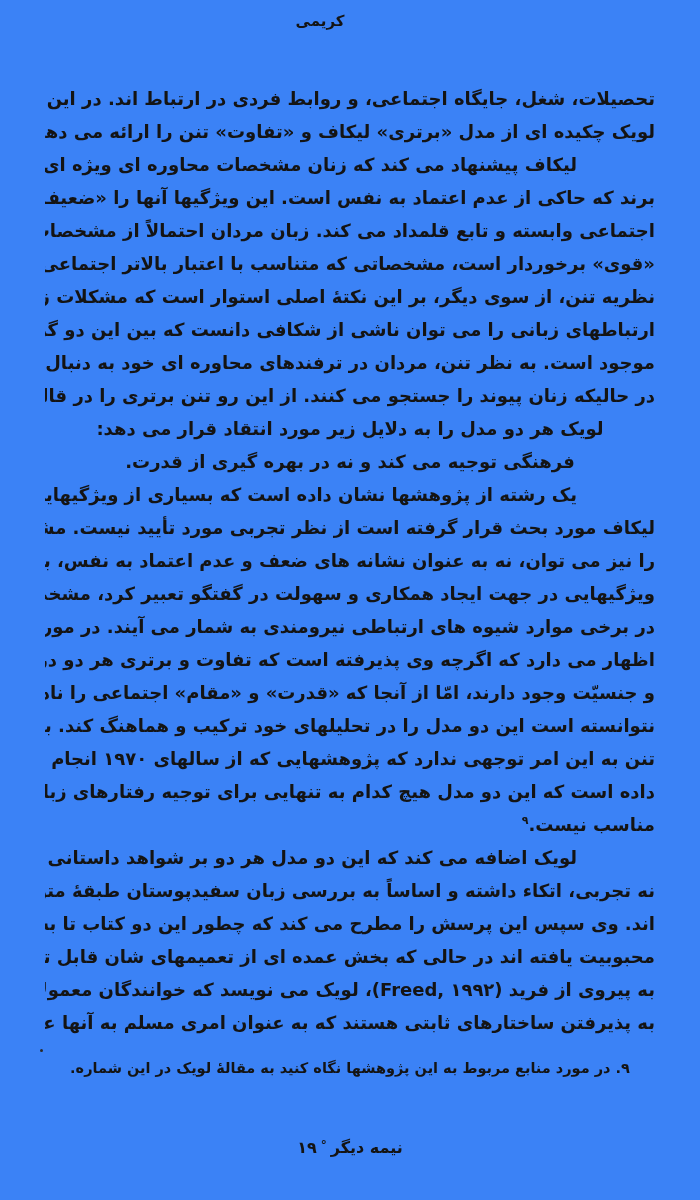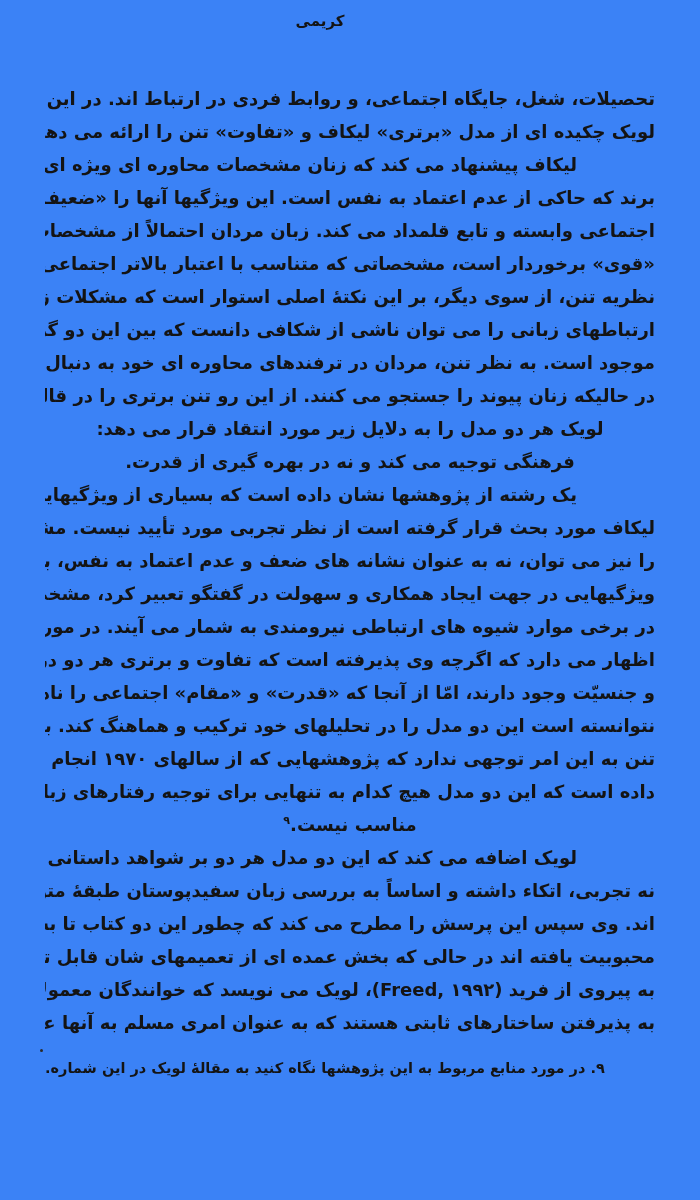--- a/index.html
+++ b/index.html
@@ -39,33 +39,33 @@
     font-size: 18px;
     font-weight: 700;
     white-space: nowrap;
     overflow: hidden;
   }
   .line.justify {
     text-align: justify;
     text-align-last: justify;
   }
   .line.center { text-align: center; }
-  .line.right  { text-align: center; }
+  .line.right  { text-align: right; }
   .line.indent { padding-right: 78px; }
   .line sup {
     font-size: 11px;
     line-height: 0;
   }
   .footnote {
     position: absolute;
     top: 1060px;
     right: 45px;
     left: 45px;
     direction: rtl;
-    text-align: left;
+    text-align: center;
     font-size: 14.5px;
     font-weight: 700;
   }
   .page-footer {
     position: absolute;
     top: 1138px;
     left: 0;
     right: 0;
     text-align: center;
     direction: rtl;
@@ -120,16 +120,19 @@
       <div class="line justify indent">لویک اضافه می کند که این دو مدل هر دو بر شواهد داستانی Anecdotal، و</div>
       <div class="line justify">نه تجربی، اتکاء داشته و اساساً به بررسی زبان سفیدپوستان طبقهٔ متوسط پرداخته</div>
       <div class="line justify">اند. وی سپس این پرسش را مطرح می کند که چطور این دو کتاب تا به این اندازه</div>
       <div class="line justify">محبوبیت یافته اند در حالی که بخش عمده ای از تعمیمهای شان قابل تأیید نیست.</div>
       <div class="line justify">به پیروی از فرید (Freed, ۱۹۹۲)، لویک می نویسد که خوانندگان معمولاً راغب</div>
       <div class="line justify">به پذیرفتن ساختارهای ثابتی هستند که به عنوان امری مسلم به آنها عرضه می شود.</div>
     </div>
 
   <div class="footnote">۹. در مورد منابع مربوط به این پژوهشها نگاه کنید به مقالهٔ لویک در این شماره.</div>
 
+  <div class="page-footer">
+    <span>نیمه دیگر</span><span class="sep">°</span><span>۱۹</span>
+  </div>
 
   <div class="speck" style="top:1049px; left:40px;"></div>
 
 </div>
 
 </body></html>

